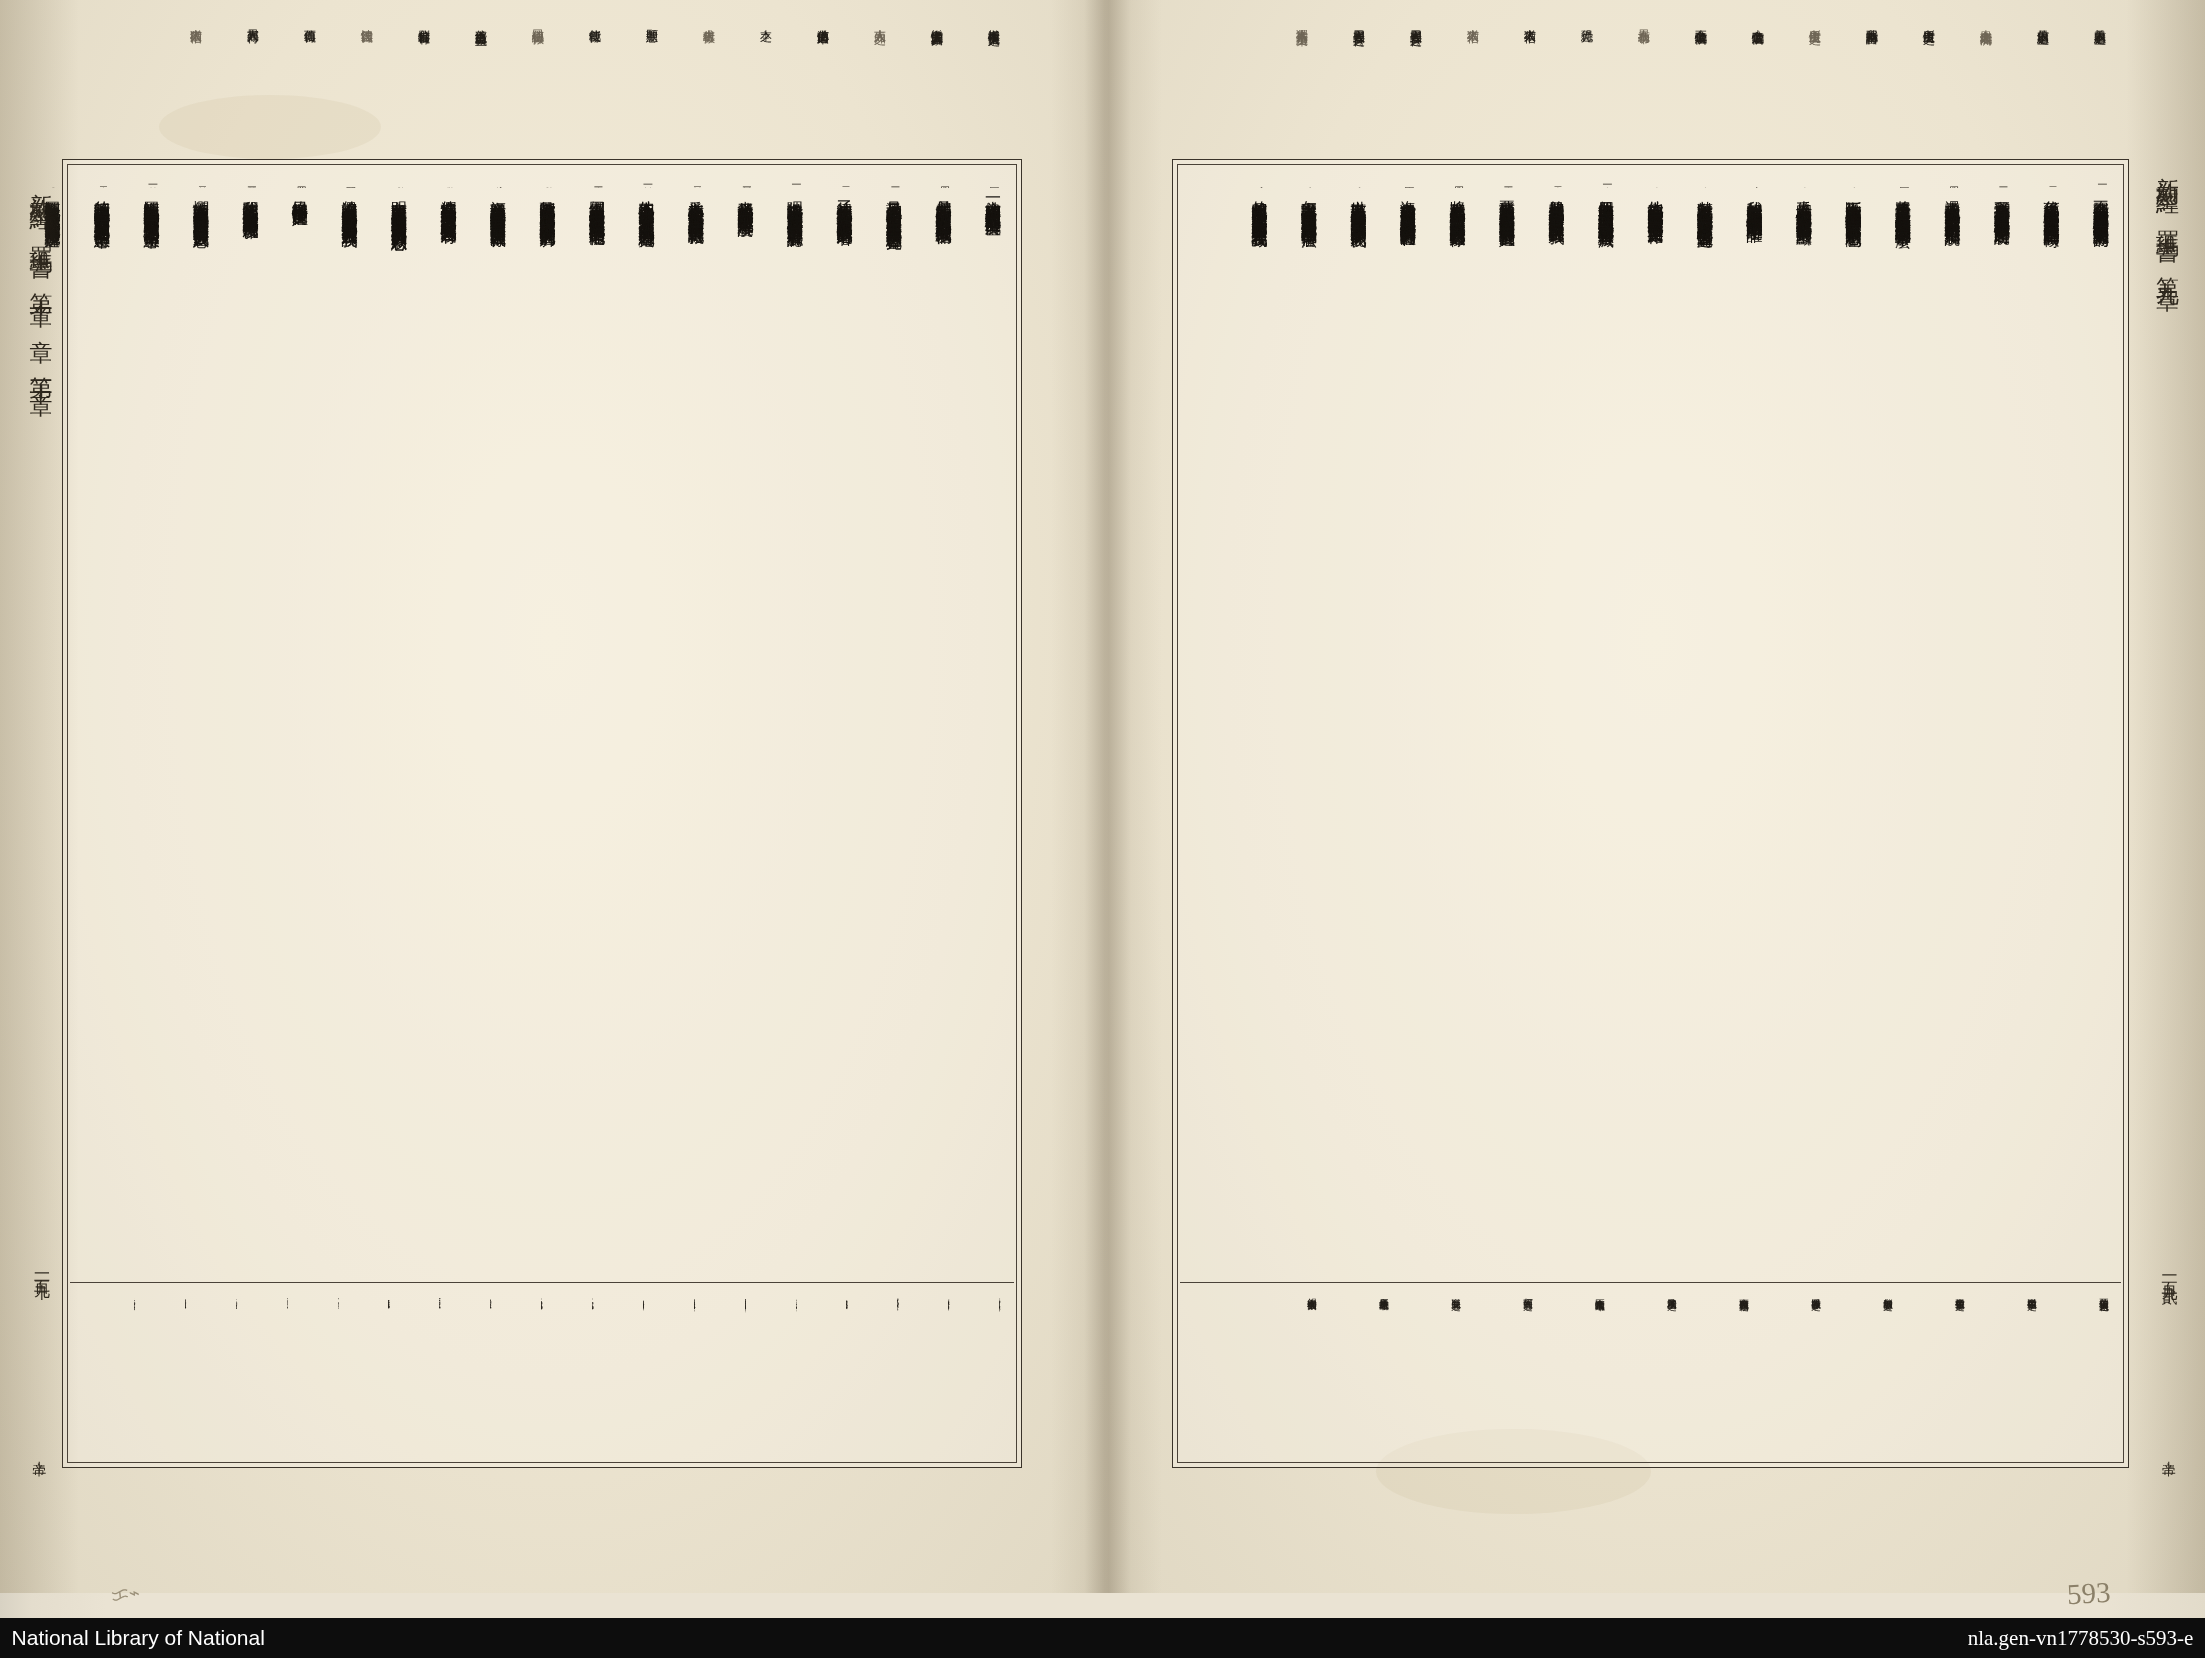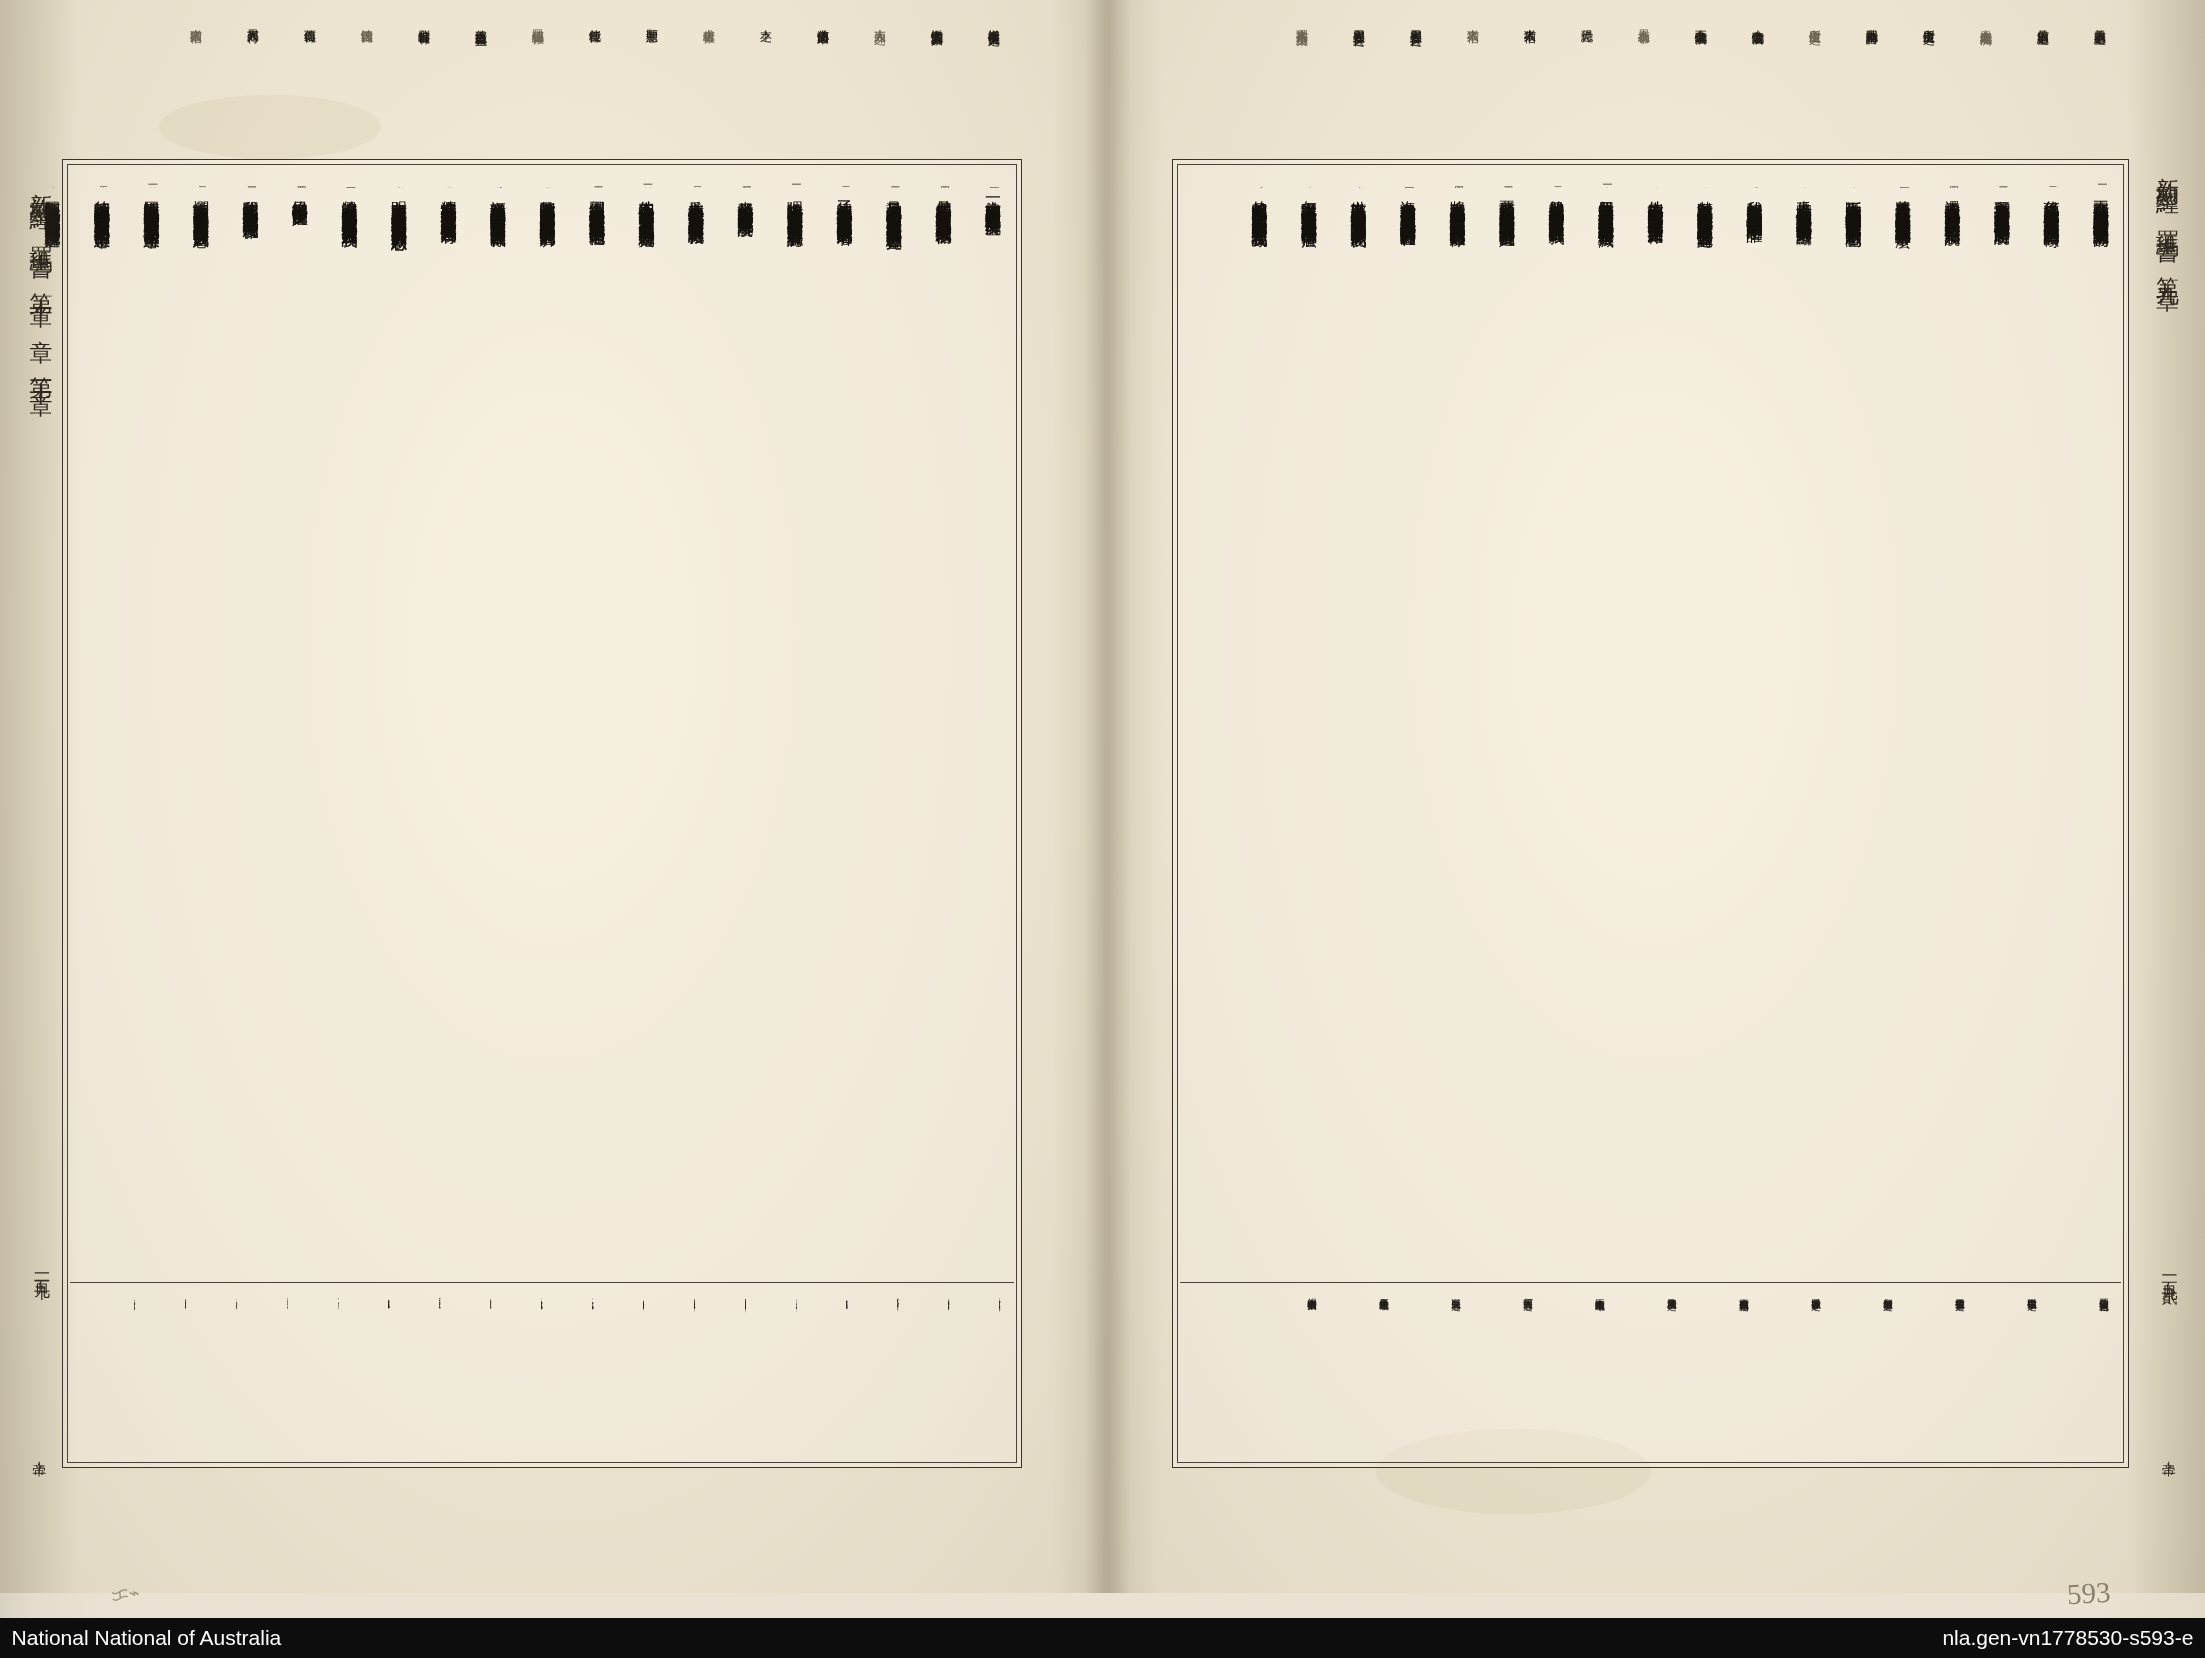--- a/index.html
+++ b/index.html
@@ -215,21 +215,21 @@
     background: #0d0d0d;
     color: #ffffff;
     display: flex;
     align-items: center;
     justify-content: space-between;
     padding: 0 11.6px;
     box-sizing: border-box;
     font-family: "Liberation Sans", sans-serif;
     font-size: 21px;
   }
-  #bottombar .right { font-family: Liberation Sans, sans-serif; }
+  #bottombar .right { font-family: Liberation Serif, serif; }
 
   
   .pencil {
     position: absolute;
     color: #7d7360;
     font-family: "Liberation Serif", serif;
   }
   #pencil-num {
     right: 95px;
     bottom: 48px;
@@ -509,17 +509,17 @@
 
     <div id="gutter"></div>
     <div class="edge-shade" id="edge-left"></div>
     <div class="edge-shade" id="edge-right"></div>
   </div>
 
   <div class="pencil" id="pencil-num">593</div>
   <div class="pencil" id="pencil-mark">ᜃ⌁</div>
 
   <div id="bottombar">
-    <div class="left">National National of Australia</div>
+    <div class="left">National Library of National</div>
     <div class="right">nla.gen-vn1778530-s593-e</div>
   </div>
 </div>
 
 
 </body></html>

